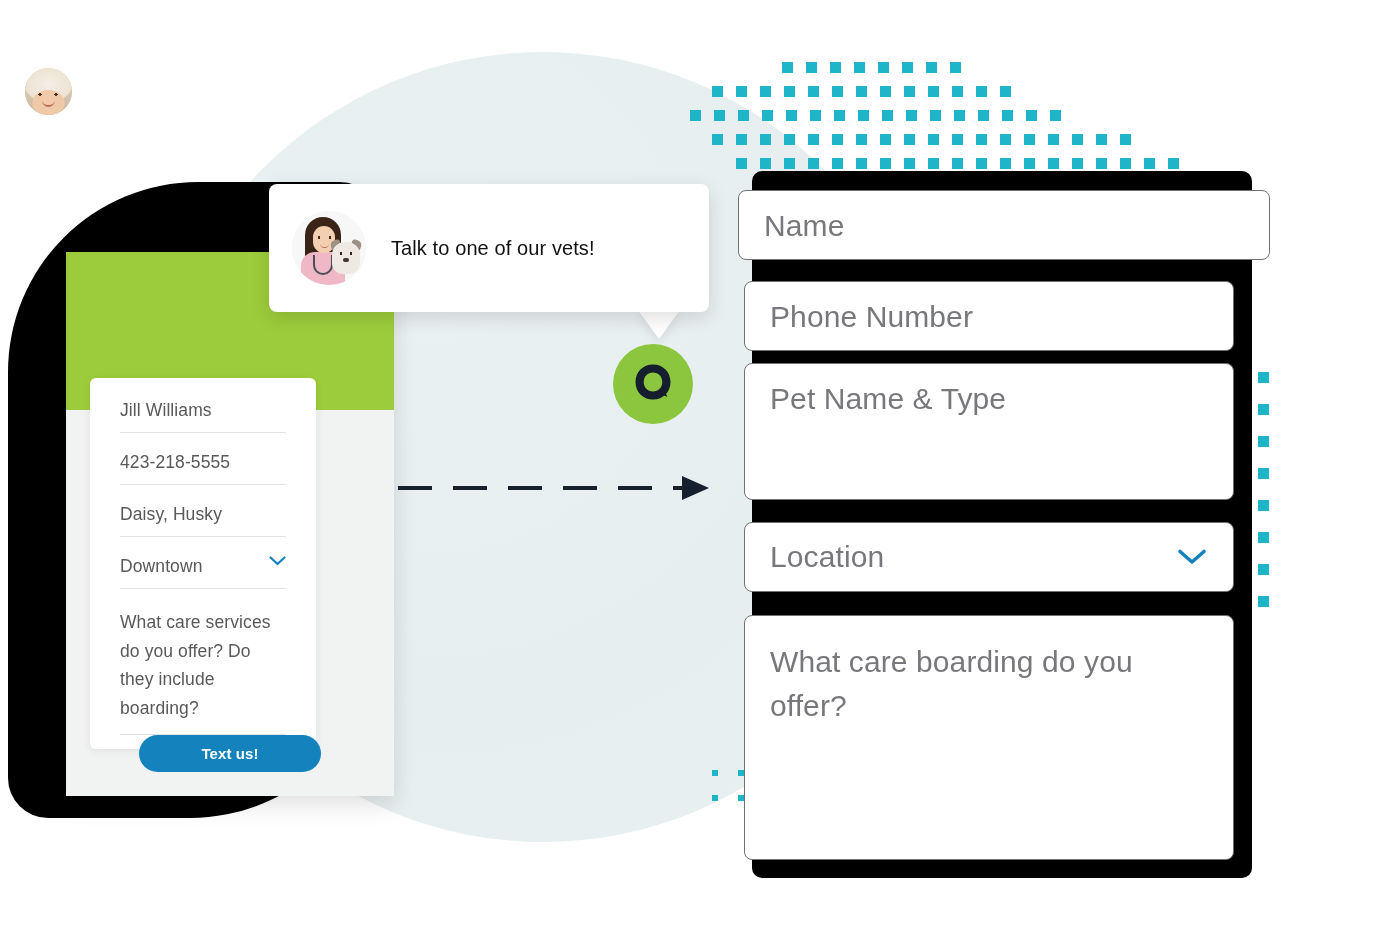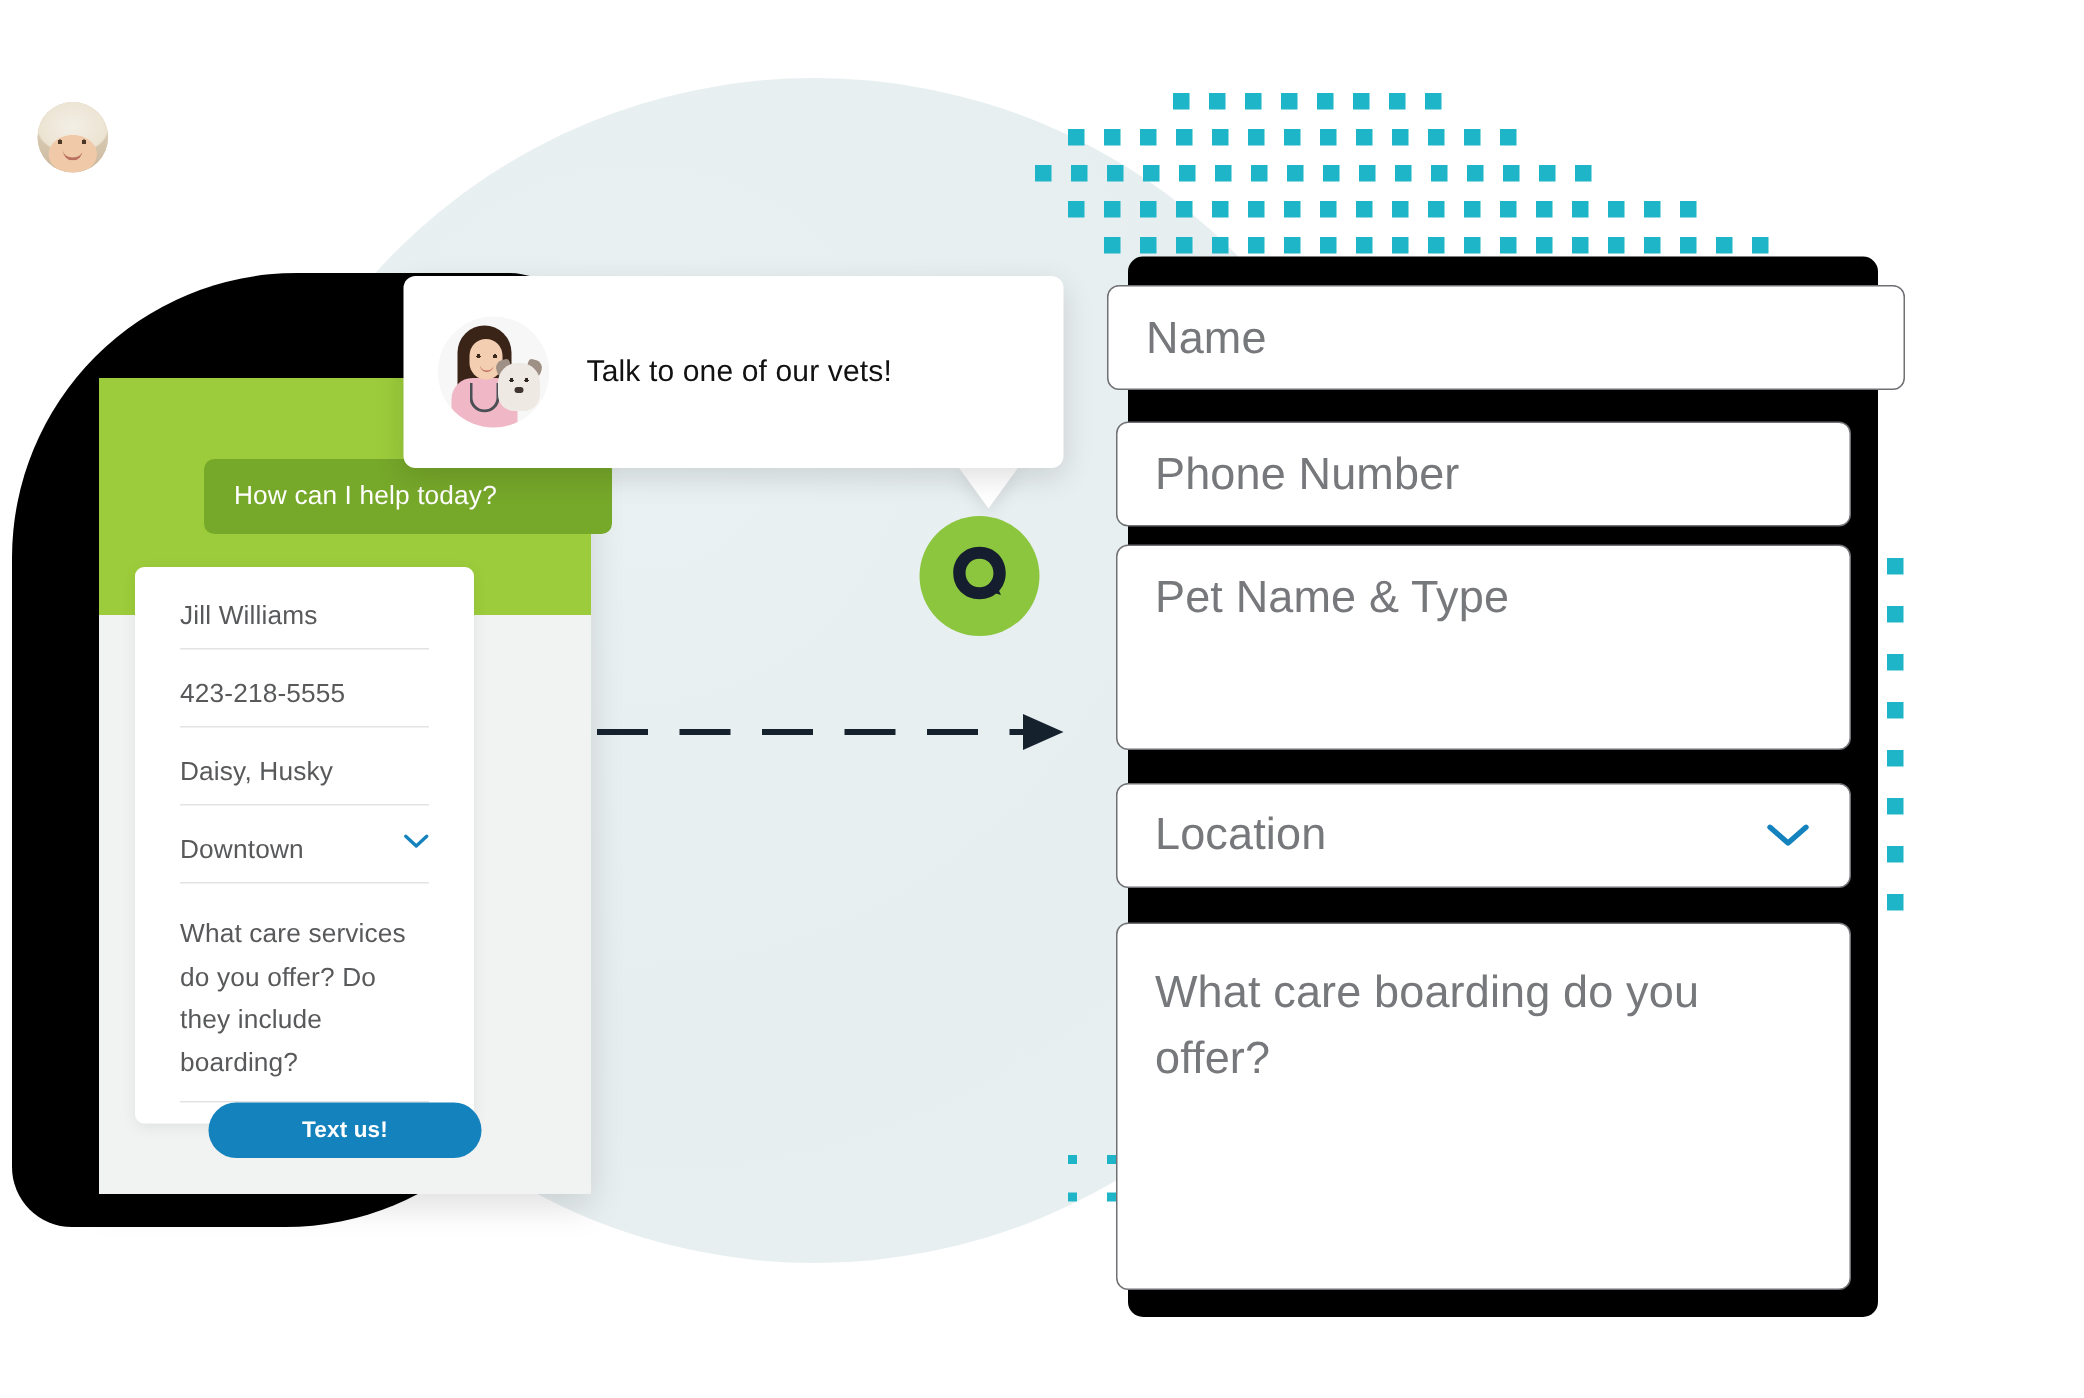--- a/index.html
+++ b/index.html
@@ -479,23 +479,20 @@
   <div id="chat-widget">
     <div id="chat-header"></div>
   </div>
 
   <div id="agent-avatar">
     <div class="face"></div>
       <div class="eyes"></div>
       <div class="smile"></div>
   </div>
 
-  <div id="greeting-bubble">
-    <span>How can I help today?</span>
-  </div>
 
   <div id="chat-form-card">
     <div class="chat-field">Jill Williams</div>
     <div class="chat-field">423-218-5555</div>
     <div class="chat-field">Daisy, Husky</div>
     <div class="chat-field with-caret">
       <span>Downtown</span>
       <svg class="caret-down" viewBox="0 0 17 10">
         <polyline points="1.5,1.5 8.5,8 15.5,1.5" fill="none" stroke="#1482bd" stroke-width="2.2" stroke-linecap="round" stroke-linejoin="round"></polyline>
       </svg>

